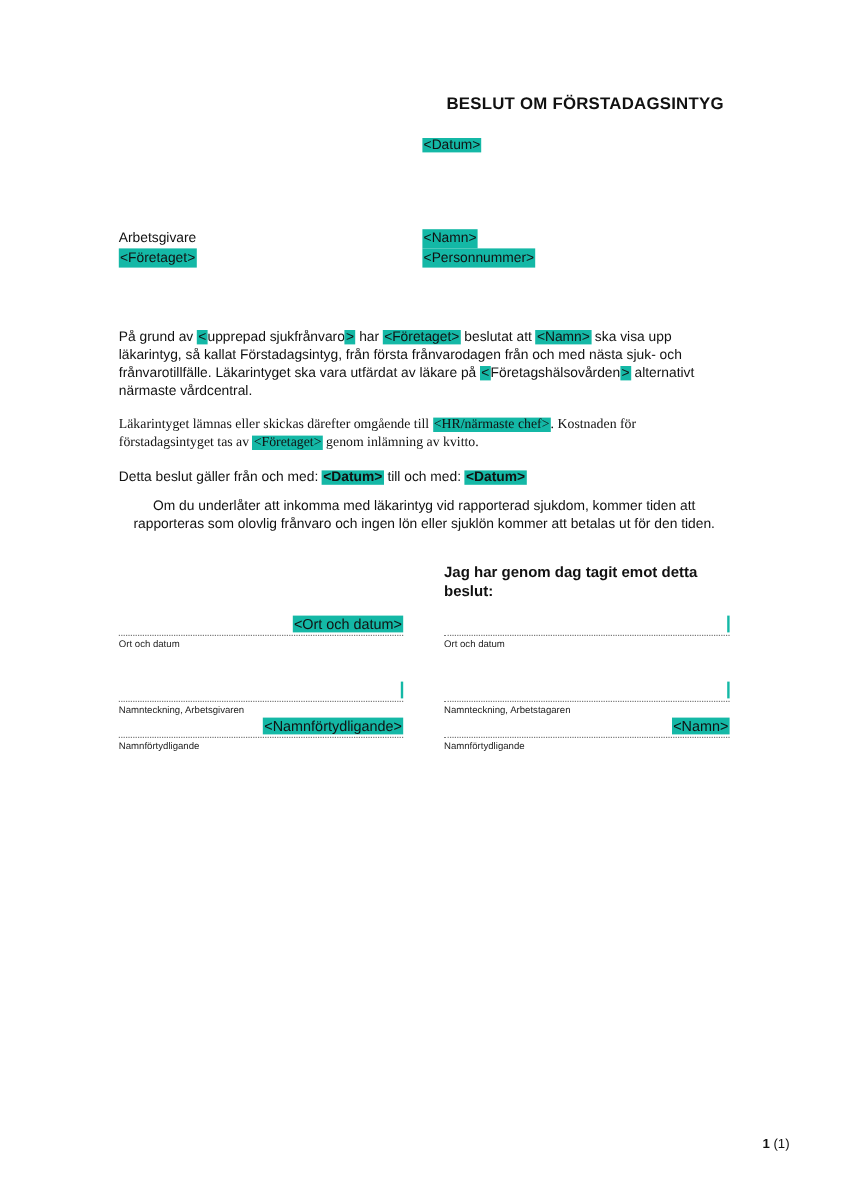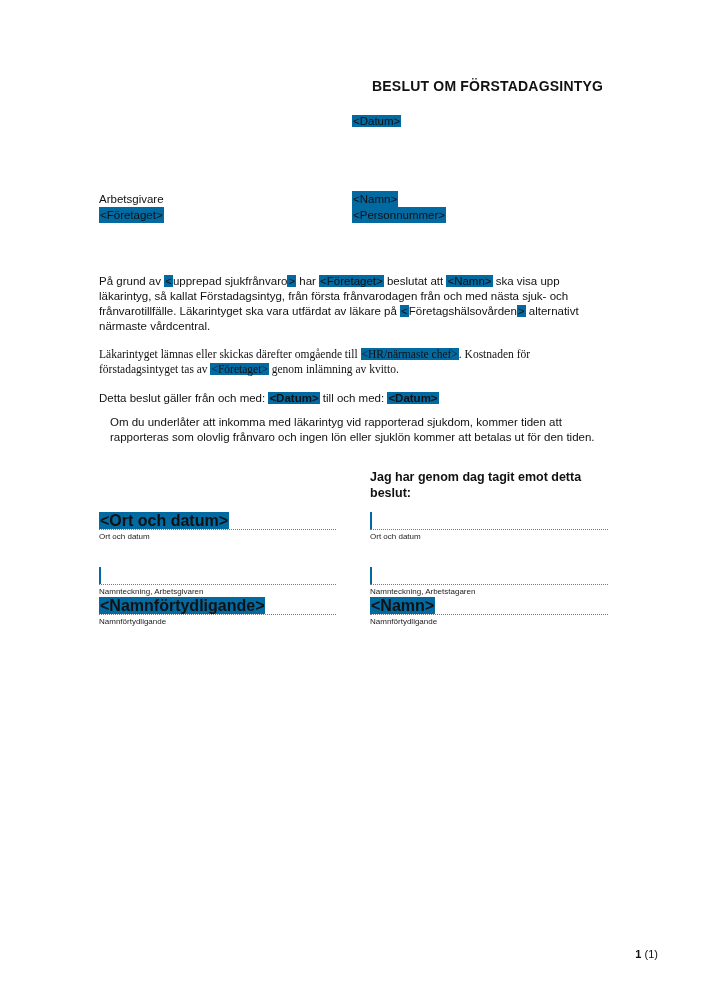--- a/index.html
+++ b/index.html
@@ -3,28 +3,28 @@
 <meta charset="utf-8">
 <style>
   html,body{margin:0;padding:0;}
   body{
     width:707px;height:1000px;position:relative;background:#ffffff;
     font-family:"Liberation Sans", sans-serif;color:#111;overflow:hidden;
   }
   .abs{position:absolute;}
   .doc-title{font-size:14px;font-weight:bold;letter-spacing:.2px;white-space:nowrap;margin-left:20px;}
   .body-text{font-size:11.5px;line-height:15px;}
-  .hl{background:#0369a1;padding:0 1px;}
+  .hl{background:#14b8a6;padding:0 1px;}
   .b{font-weight:bold;}
   .party-heading{font-size:11.5px;font-weight:normal;line-height:16px;}
   .party-field{font-size:11.5px;line-height:16px;}
   .party-field .hl{display:inline-block;}
   .receipt-heading{font-size:12.5px;font-weight:bold;line-height:15.5px;}
   .sig-cell{position:absolute;}
-  .sig-ph{height:17px;font-size:16px;font-weight:bold;line-height:17px;white-space:nowrap;}
+  .sig-ph{height:17px;font-size:12px;font-weight:normal;line-height:17px;white-space:nowrap;text-align:right;}
   .sig-line{border-bottom:1px dotted #7a7a7a;height:0;}
   .sig-cap{font-size:8px;line-height:11px;color:#222;padding-top:1px;}
   .page-num{font-size:11px;}
   .page-num .n{font-weight:bold;}
 </style>
 </head>
 <body>
 
 <div class="abs doc-title" style="left:352px;top:78px;">BESLUT OM FÖRSTADAGSINTYG</div>
 
@@ -39,21 +39,21 @@
   <div class="party-field"><span class="hl">&lt;Namn&gt;</span></div>
   <div class="party-field"><span class="hl">&lt;Personnummer&gt;</span></div>
 </div>
 
 <div class="abs body-text" style="left:99px;top:274px;width:513px;"><span>På grund av </span><span class="hl">&lt;</span><span>upprepad sjukfrånvaro</span><span class="hl">&gt;</span><span> har </span><span class="hl">&lt;Företaget&gt;</span><span> beslutat att </span><span class="hl">&lt;Namn&gt;</span><span> ska visa upp läkarintyg, så kallat Förstadagsintyg, från första frånvarodagen från och med nästa sjuk- och frånvarotillfälle. Läkarintyget ska vara utfärdat av läkare på </span><span class="hl">&lt;</span><span>Företagshälsovården</span><span class="hl">&gt;</span><span> alternativt närmaste vårdcentral.</span></div>
 
 <div class="abs body-text" style="left:99px;top:347px;width:513px;font-family:Liberation Serif, serif;"><span>Läkarintyget lämnas eller skickas därefter omgående till </span><span class="hl">&lt;HR/närmaste chef&gt;</span><span>. Kostnaden för förstadagsintyget tas av </span><span class="hl">&lt;Företaget&gt;</span><span> genom inlämning av kvitto.</span></div>
 
 <div class="abs body-text" style="left:99px;top:391px;width:513px;"><span>Detta beslut gäller från och med: </span><span class="hl b">&lt;Datum&gt;</span><span> till och med: </span><span class="hl b">&lt;Datum&gt;</span></div>
 
-<div class="abs body-text" style="left:110px;top:415px;width:513px;"><span>Om du underlåter att inkomma med läkarintyg vid rapporterad sjukdom, kommer tiden att rapporteras som olovlig frånvaro och ingen lön eller sjuklön kommer att betalas ut för den tiden.</span></div>
+<div class="abs body-text" style="left:97px;top:415px;width:513px;text-align:center;"><span>Om du underlåter att inkomma med läkarintyg vid rapporterad sjukdom, kommer tiden att rapporteras som olovlig frånvaro och ingen lön eller sjuklön kommer att betalas ut för den tiden.</span></div>
 
 <div class="abs receipt-heading" style="left:370px;top:470px;width:232px;">Jag har genom dag tagit emot detta beslut:</div>
 
 <div class="sig-cell" style="left:99px;top:512px;width:237px;">
   <div class="sig-ph"><span class="hl">&lt;Ort och datum&gt;</span></div>
   <div class="sig-line"></div>
   <div class="sig-cap">Ort och datum</div>
 </div>
 
 <div class="sig-cell" style="left:99px;top:567px;width:237px;">

